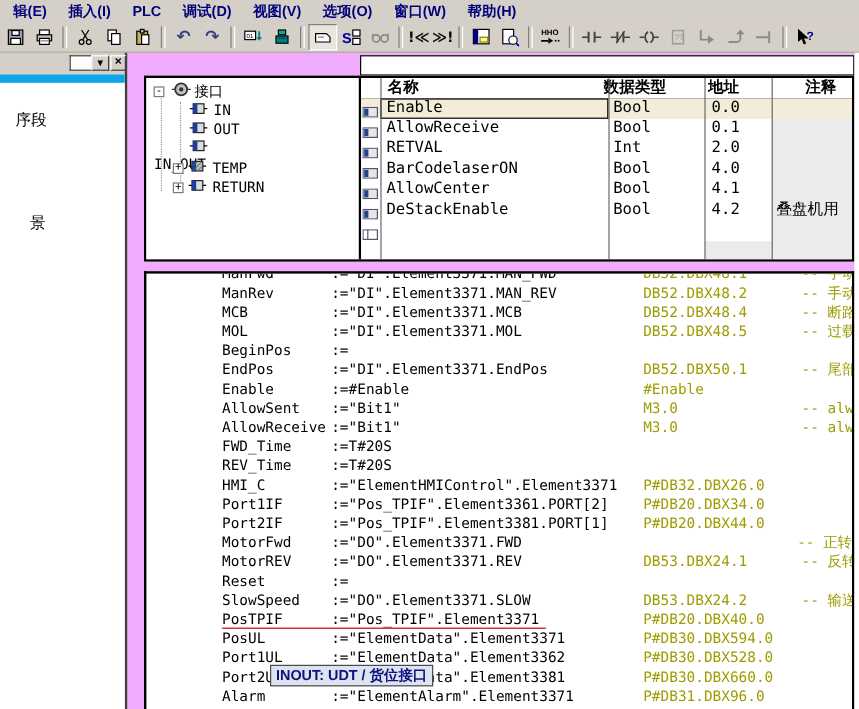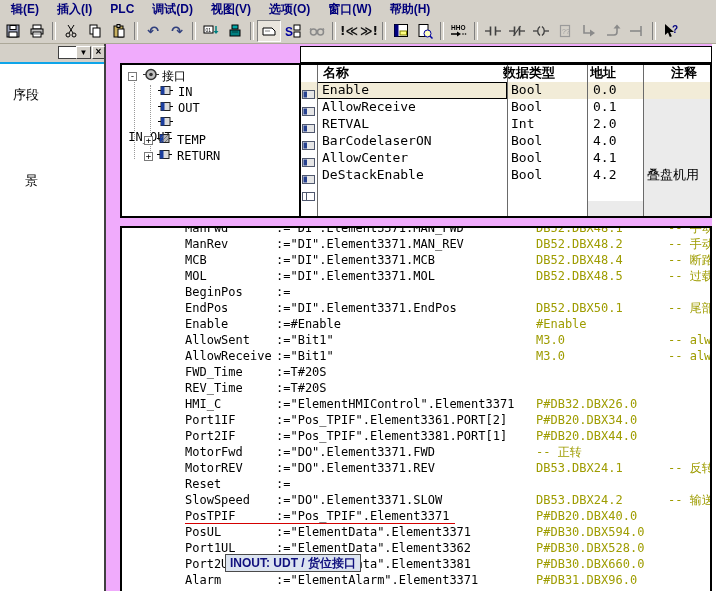--- a/index.html
+++ b/index.html
@@ -23,21 +23,21 @@
   .left-pane{position:absolute;left:0;top:44px;width:106px;height:547px;background:#d4d0c8;
              border-right:2px solid #404040;box-sizing:border-box;}
   .lp-combo,.lp-close{position:absolute;top:2px;height:13px;background:#d4d0c8;
       border:1px solid;border-color:#fff #404040 #404040 #fff;font-size:8px;line-height:11px;
       text-align:center;color:#000;box-sizing:border-box;}
   .lp-combo{left:76px;width:15px;}
   .lp-close{left:92px;width:13px;font-size:10px;font-weight:bold;line-height:10px;}
   .lp-field{position:absolute;left:58px;top:2px;width:18px;height:13px;background:#fff;
       border:1px solid #404040;border-right:none;box-sizing:border-box;}
   .lp-body{position:absolute;left:0;top:18px;right:0;bottom:0;background:#fff;
-      border-top:2px solid #0ea5e9;overflow:hidden;}
+      border-top:7px solid #0ea5e9;overflow:hidden;}
   .lp-frag{position:absolute;font-size:13px;color:#000;white-space:nowrap;}
   
   .content-header{position:absolute;left:300px;top:46px;width:412px;height:17px;background:#fff;
       border:1px solid #000;box-sizing:border-box;font-size:12px;line-height:15px;padding-left:8px;
       white-space:pre;overflow:hidden;font-family:"DejaVu Sans","Liberation Sans",sans-serif;}
   
   .iface-pane{position:absolute;left:120px;top:63px;width:592px;height:155px;background:#fff;
       border:2px solid #000;box-sizing:border-box;}
   .tree{position:absolute;left:0;top:0;width:177px;bottom:0;border-right:2px solid #000;overflow:hidden;background:#fff;}
   .tree-row{position:absolute;height:16px;display:flex;align-items:center;
@@ -57,21 +57,21 @@
   .focus-cell{outline:1px solid #000;outline-offset:-1px;}
   
   .code-pane{position:absolute;left:120px;top:226px;width:592px;height:365px;background:#fff;
       border:2px solid #000;border-bottom:none;box-sizing:border-box;overflow:hidden;}
   .code-content{margin-top:-8px;}
   .cline{position:relative;height:16px;display:flex;white-space:pre;
       font-family:"DejaVu Sans Mono","Liberation Mono",monospace;font-size:12px;line-height:16px;color:#000;}
   .c-name{margin-left:63px;width:91px;flex:0 0 auto;overflow:hidden;}
   .c-val{width:260px;flex:0 0 auto;overflow:hidden;}
   .c-addr{width:132px;flex:0 0 auto;overflow:hidden;color:#9e9c00;}
-  .c-com{flex:1;overflow:hidden;color:#9e9c00;}
+  .c-com{flex:1;overflow:hidden;color:#9e9c00;text-align:right;}
   .red-underline{position:absolute;left:63px;width:270px;bottom:0;height:1px;background:#d40000;}
   .tooltip{position:absolute;left:103px;top:326px;height:18px;background:#dce4f0;
       border:1px solid #4a4a4a;box-sizing:border-box;padding:0 4px;z-index:6;
       font-size:12px;font-weight:bold;color:#10107e;line-height:16px;white-space:nowrap;}
   .right-sliver{position:absolute;left:712px;top:44px;width:4px;bottom:0;background:#fff;}
 </style>
 </head>
 <body>
 
 <div class="screen">

